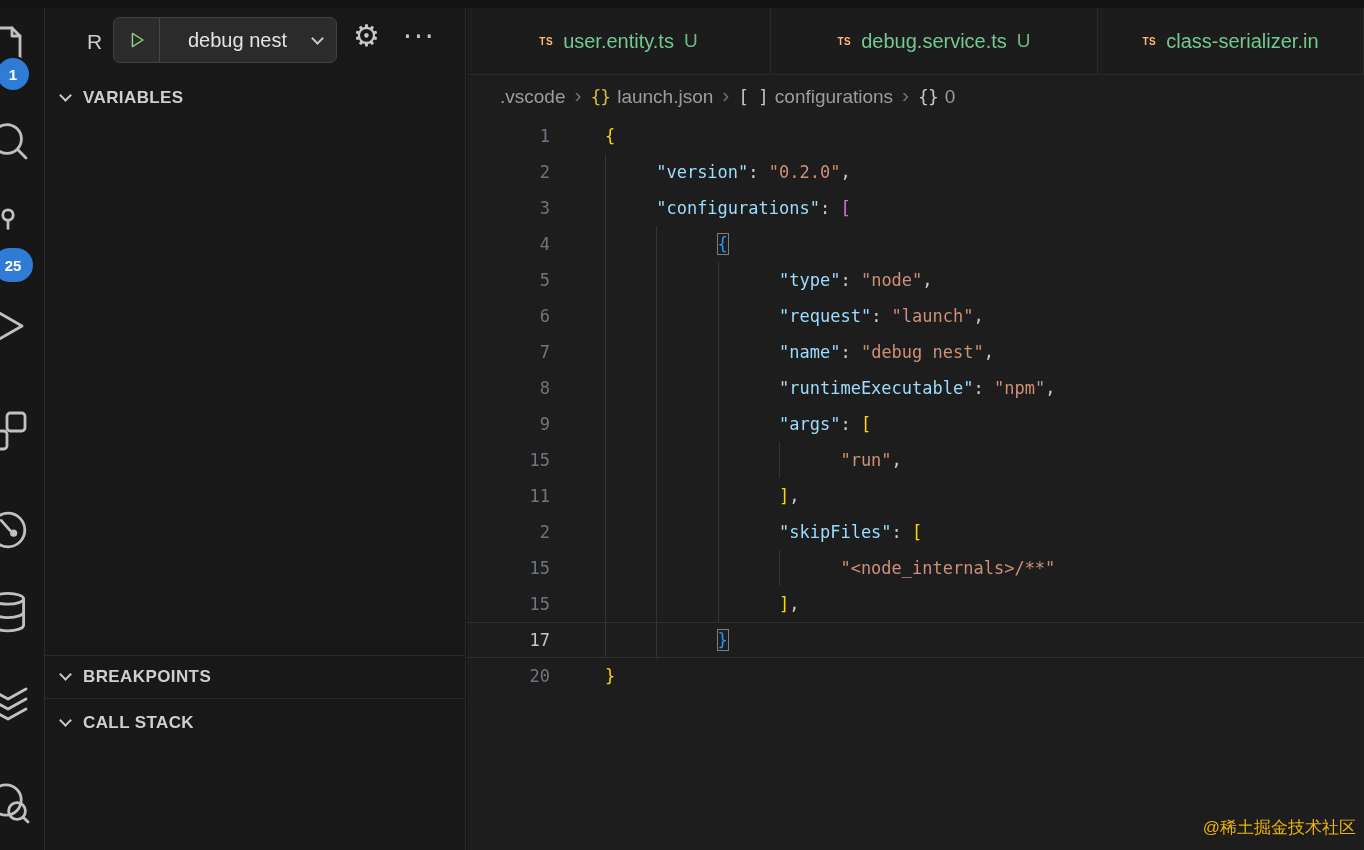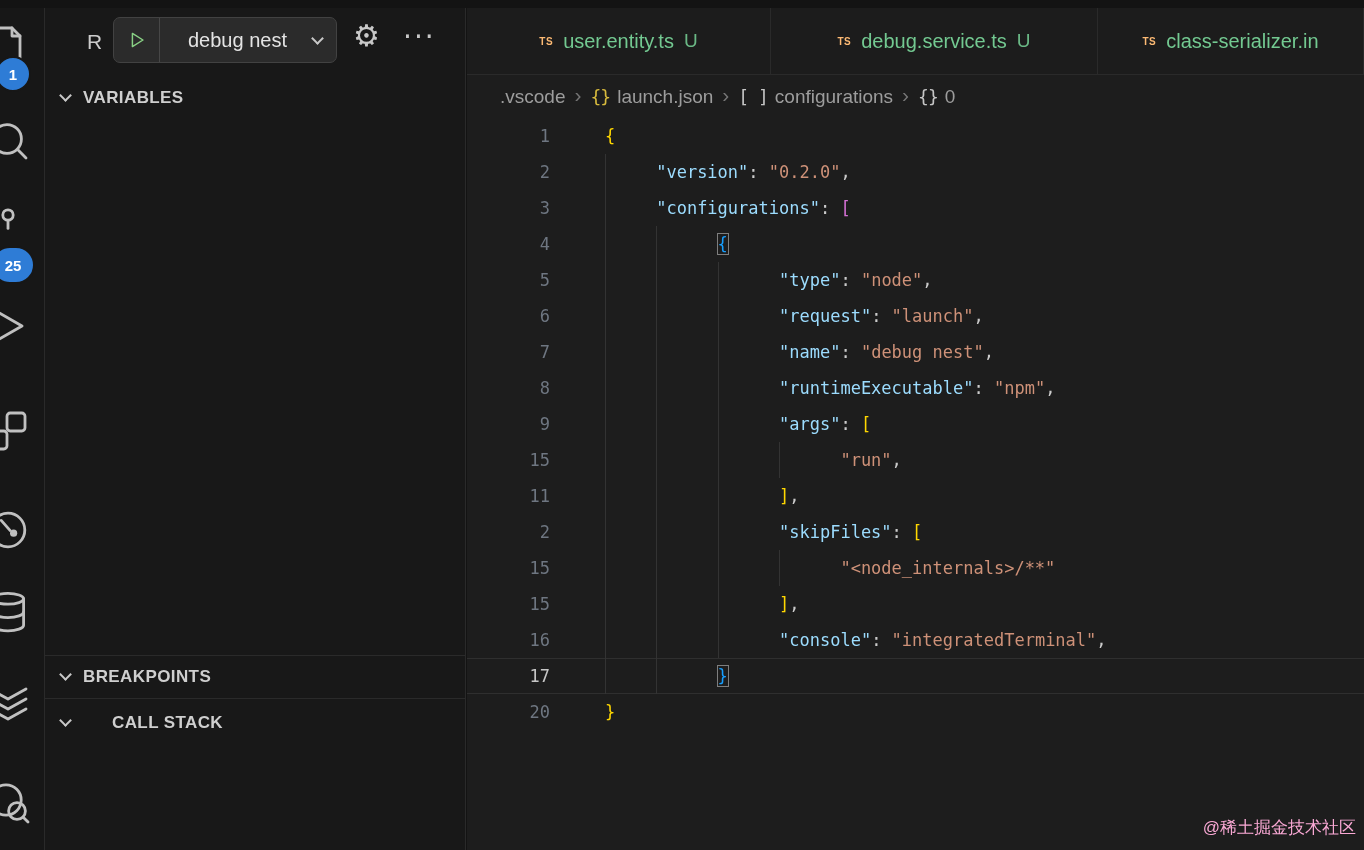--- a/index.html
+++ b/index.html
@@ -35,21 +35,21 @@
   .sb-gear { position:absolute; left:308px; top:10px; font-size:30px; color:#C8C8C8; cursor:pointer;
              font-family:"DejaVu Sans", sans-serif; }
   .sb-dots { position:absolute; left:358px; top:12px; font-size:28px; color:#C8C8C8; cursor:pointer;
              font-family:"DejaVu Sans", sans-serif; letter-spacing:2px; }
   .sb-sec { position:absolute; left:0; width:100%; height:40px; display:flex;
             align-items:center; padding-left:16px; }
   .sb-sec .chev { margin-right:13px; margin-top:-5px; }
   .sb-sec .sec-label { font-size:17px; font-weight:bold; color:#CFCFCF; letter-spacing:.4px; }
   #sec-variables { top:70px; }
   #sec-breakpoints { top:647px; height:44px; border-top:1px solid #2A2A2A; border-bottom:1px solid #2A2A2A; }
-  #sec-callstack { top:694px; height:42px;gap:29px; }
+  #sec-callstack { top:694px; height:42px; }
 
   
   #main { position:absolute; left:467px; top:8px; right:0; bottom:0; background:#1D1D1D; }
   #tabbar { position:absolute; left:0; top:0; right:0; height:67px; background:#181818;
             border-bottom:1px solid #2A2A2A; display:flex; }
   .tab { height:100%; display:flex; align-items:center; justify-content:center; gap:10px;
          background:#1C1C1C; border-right:1px solid #2A2A2A; overflow:hidden; cursor:pointer; }
   .tab-ts { font-size:10px; font-weight:bold; color:#fdba74; letter-spacing:.5px; }
   .tab-label { font-size:20px; color:#73C991; white-space:nowrap; }
   .tab-badge { font-size:19px; color:#73C991; opacity:.9; }
@@ -66,21 +66,21 @@
   .row.active { box-shadow:inset 0 1px 0 #2F2F2F, inset 0 -1px 0 #2F2F2F; }
   .num { position:absolute; left:0; width:83px; text-align:right; color:#6E7681; }
   .row.active .num { color:#C6C6C6; }
   .codetext { position:absolute; left:138px; top:0; bottom:0; }
   .guide { position:absolute; top:0; bottom:0; width:1px; background:#333333; }
   .codetext > span { position:relative; }
   .key { color:#9CDCFE; } .str { color:#CE9178; } .pun { color:#CCCCCC; }
   .b1 { color:#FFD700; } .b2 { color:#D670D6; } .b3 { color:#179FFF; }
   .match { box-shadow:0 0 0 1px #7E7E7E; }
 
-  #watermark { position:absolute; right:8px; top:816px; font-size:17px; color:#f9a8d4;margin-left:48px; }
+  #watermark { position:absolute; right:8px; top:816px; font-size:17px; color:#eab308;margin-left:48px; }
 </style>
 </head>
 <body>
 
 <div id="activitybar">
   <div class="ab-item" style="top:14px">
     <svg viewBox="0 0 24 24">
         <path d="M8 3h6l4 4v13a1 1 0 0 1-1 1H8a1 1 0 0 1-1-1V4a1 1 0 0 1 1-1z"></path>
         <path d="M14 3v4h4"></path>
       </svg>
@@ -222,19 +222,18 @@
       <div class="row"><div class="num">5</div><div class="codetext"><i class="guide" style="left: 0ch;"></i><i class="guide" style="left: 5ch;"></i><i class="guide" style="left: 11ch;"></i><span><span>                 </span><span class="key">"type"</span><span class="pun">: </span><span class="str">"node"</span><span class="pun">,</span></span></div></div>
       <div class="row"><div class="num">6</div><div class="codetext"><i class="guide" style="left: 0ch;"></i><i class="guide" style="left: 5ch;"></i><i class="guide" style="left: 11ch;"></i><span><span>                 </span><span class="key">"request"</span><span class="pun">: </span><span class="str">"launch"</span><span class="pun">,</span></span></div></div>
       <div class="row"><div class="num">7</div><div class="codetext"><i class="guide" style="left: 0ch;"></i><i class="guide" style="left: 5ch;"></i><i class="guide" style="left: 11ch;"></i><span><span>                 </span><span class="key">"name"</span><span class="pun">: </span><span class="str">"debug nest"</span><span class="pun">,</span></span></div></div>
       <div class="row"><div class="num">8</div><div class="codetext"><i class="guide" style="left: 0ch;"></i><i class="guide" style="left: 5ch;"></i><i class="guide" style="left: 11ch;"></i><span><span>                 </span><span class="key">"runtimeExecutable"</span><span class="pun">: </span><span class="str">"npm"</span><span class="pun">,</span></span></div></div>
       <div class="row"><div class="num">9</div><div class="codetext"><i class="guide" style="left: 0ch;"></i><i class="guide" style="left: 5ch;"></i><i class="guide" style="left: 11ch;"></i><span><span>                 </span><span class="key">"args"</span><span class="pun">: </span><span class="b1">[</span></span></div></div>
       <div class="row"><div class="num">15</div><div class="codetext"><i class="guide" style="left: 0ch;"></i><i class="guide" style="left: 5ch;"></i><i class="guide" style="left: 11ch;"></i><i class="guide" style="left: 17ch;"></i><span><span>                       </span><span class="str">"run"</span><span class="pun">,</span></span></div></div>
       <div class="row"><div class="num">11</div><div class="codetext"><i class="guide" style="left: 0ch;"></i><i class="guide" style="left: 5ch;"></i><i class="guide" style="left: 11ch;"></i><span><span>                 </span><span class="b1">]</span><span class="pun">,</span></span></div></div>
       <div class="row"><div class="num">2</div><div class="codetext"><i class="guide" style="left: 0ch;"></i><i class="guide" style="left: 5ch;"></i><i class="guide" style="left: 11ch;"></i><span><span>                 </span><span class="key">"skipFiles"</span><span class="pun">: </span><span class="b1">[</span></span></div></div>
       <div class="row"><div class="num">15</div><div class="codetext"><i class="guide" style="left: 0ch;"></i><i class="guide" style="left: 5ch;"></i><i class="guide" style="left: 11ch;"></i><i class="guide" style="left: 17ch;"></i><span><span>                       </span><span class="str">"&lt;node_internals&gt;/**"</span></span></div></div>
       <div class="row"><div class="num">15</div><div class="codetext"><i class="guide" style="left: 0ch;"></i><i class="guide" style="left: 5ch;"></i><i class="guide" style="left: 11ch;"></i><span><span>                 </span><span class="b1">]</span><span class="pun">,</span></span></div></div>
-      <div class="row"><div class="num">16</div><div class="codetext"><i class="guide" style="left: 0ch;"></i><i class="guide" style="left: 5ch;"></i><i class="guide" style="left: 11ch;"></i><span><span>                 </span><span class="key">"console"</span><span class="pun">: </span><span class="str">"integratedTerminal"</span><span class="pun">,</span></span></div></div>
       <div class="row active"><div class="num">17</div><div class="codetext"><i class="guide" style="left: 0ch;"></i><i class="guide" style="left: 5ch;"></i><span><span>           </span><span class="b3 match">}</span></span></div></div>
       <div class="row"><div class="num">20</div><div class="codetext"><span><span class="b1">}</span></span></div></div>
     </div>
 </div>
 
 <div id="watermark">@稀土掘金技术社区</div>
 
 </body></html>

